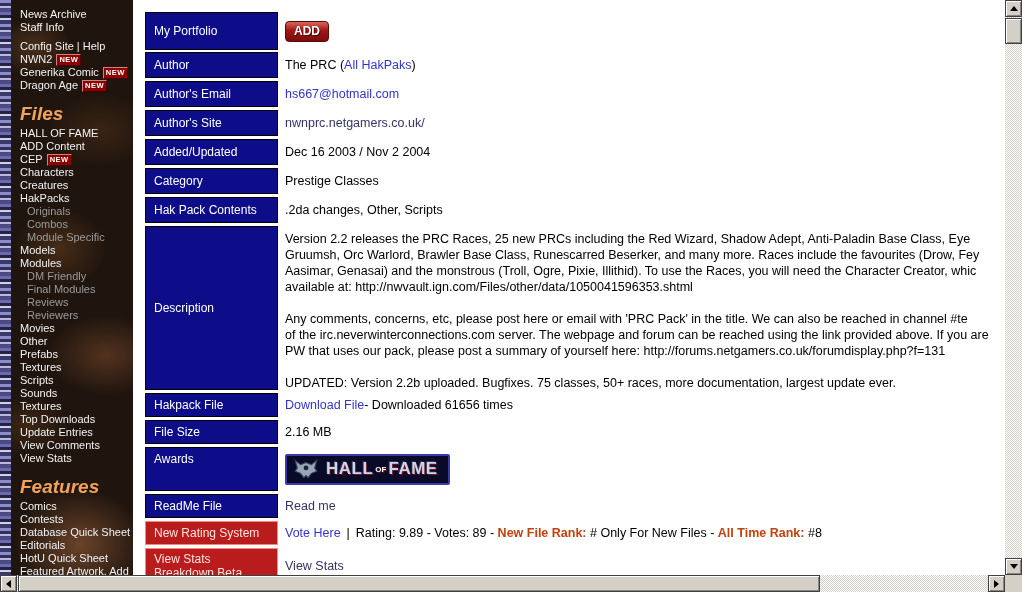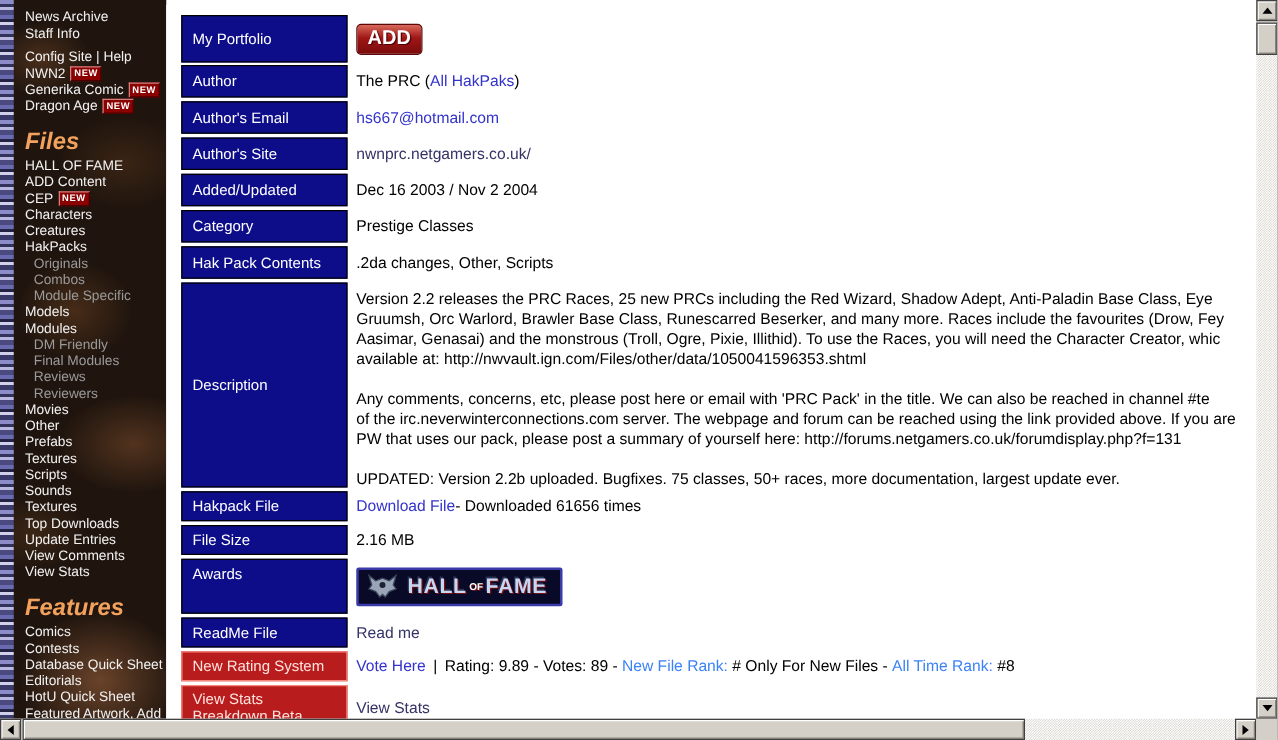--- a/index.html
+++ b/index.html
@@ -37,25 +37,25 @@
   .main{position:absolute;left:133px;top:4px;width:872px;height:575px;background:#fff;overflow:hidden;}
   .row{position:absolute;left:0;width:2000px;}
   .label-cell{position:absolute;left:12px;width:133px;top:0;bottom:0;
     background:#0d0d8a;border:1px solid #000;color:#fff;font-size:12px;
     display:flex;align-items:center;padding-left:8px;line-height:13px;}
   .label-cell.salmon{background:#b91c1c;border:1px solid #f9877d;color:#ffe3de;}
   .content-cell{position:absolute;left:152px;top:0;bottom:0;display:flex;
     align-items:center;font-size:12.5px;color:#000;white-space:nowrap;}
   a.blue{color:#3333cc;text-decoration:none;cursor:pointer;}
   a.darkblue{color:#333366;text-decoration:none;cursor:pointer;}
-  .rank{color:#3b82f6;font-weight:normal;}
+  .rank{color:#c2410c;font-weight:bold;}
   .sep{margin:0 6px;}
 
   .add-btn{display:inline-block;background:linear-gradient(180deg,#d8685a 0%,#a01616 45%,#7a0c0c 100%);
-    border:1px solid #5a0808;border-radius:4px;color:#fff;font-weight:bold;font-size:16px;
+    border:1px solid #5a0808;border-radius:4px;color:#fff;font-weight:bold;font-size:12px;
     padding:2px 8px 3px 8px;cursor:pointer;text-shadow:1px 1px 0 #500000;}
 
   .desc-lines{position:absolute;left:152px;top:5px;font-size:12.5px;color:#000;}
   .desc-line{white-space:nowrap;line-height:16px;min-height:16px;}
 
   .hof-badge{display:inline-flex;align-items:center;background:#090928;
     border:2px solid #3a3aa8;border-radius:2px;height:31px;padding:0 10px 0 6px;gap:7px;}
   .hof-word{font-weight:bold;font-size:17px;color:#c9d6f2;letter-spacing:.5px;
     text-shadow:1px 1px 0 #7a1010, -1px -1px 0 #2a3050;font-family:"Liberation Sans",sans-serif;}
   .hof-of{font-size:8px;color:#fff;margin:0 2px;align-self:flex-start;padding-top:6px;

